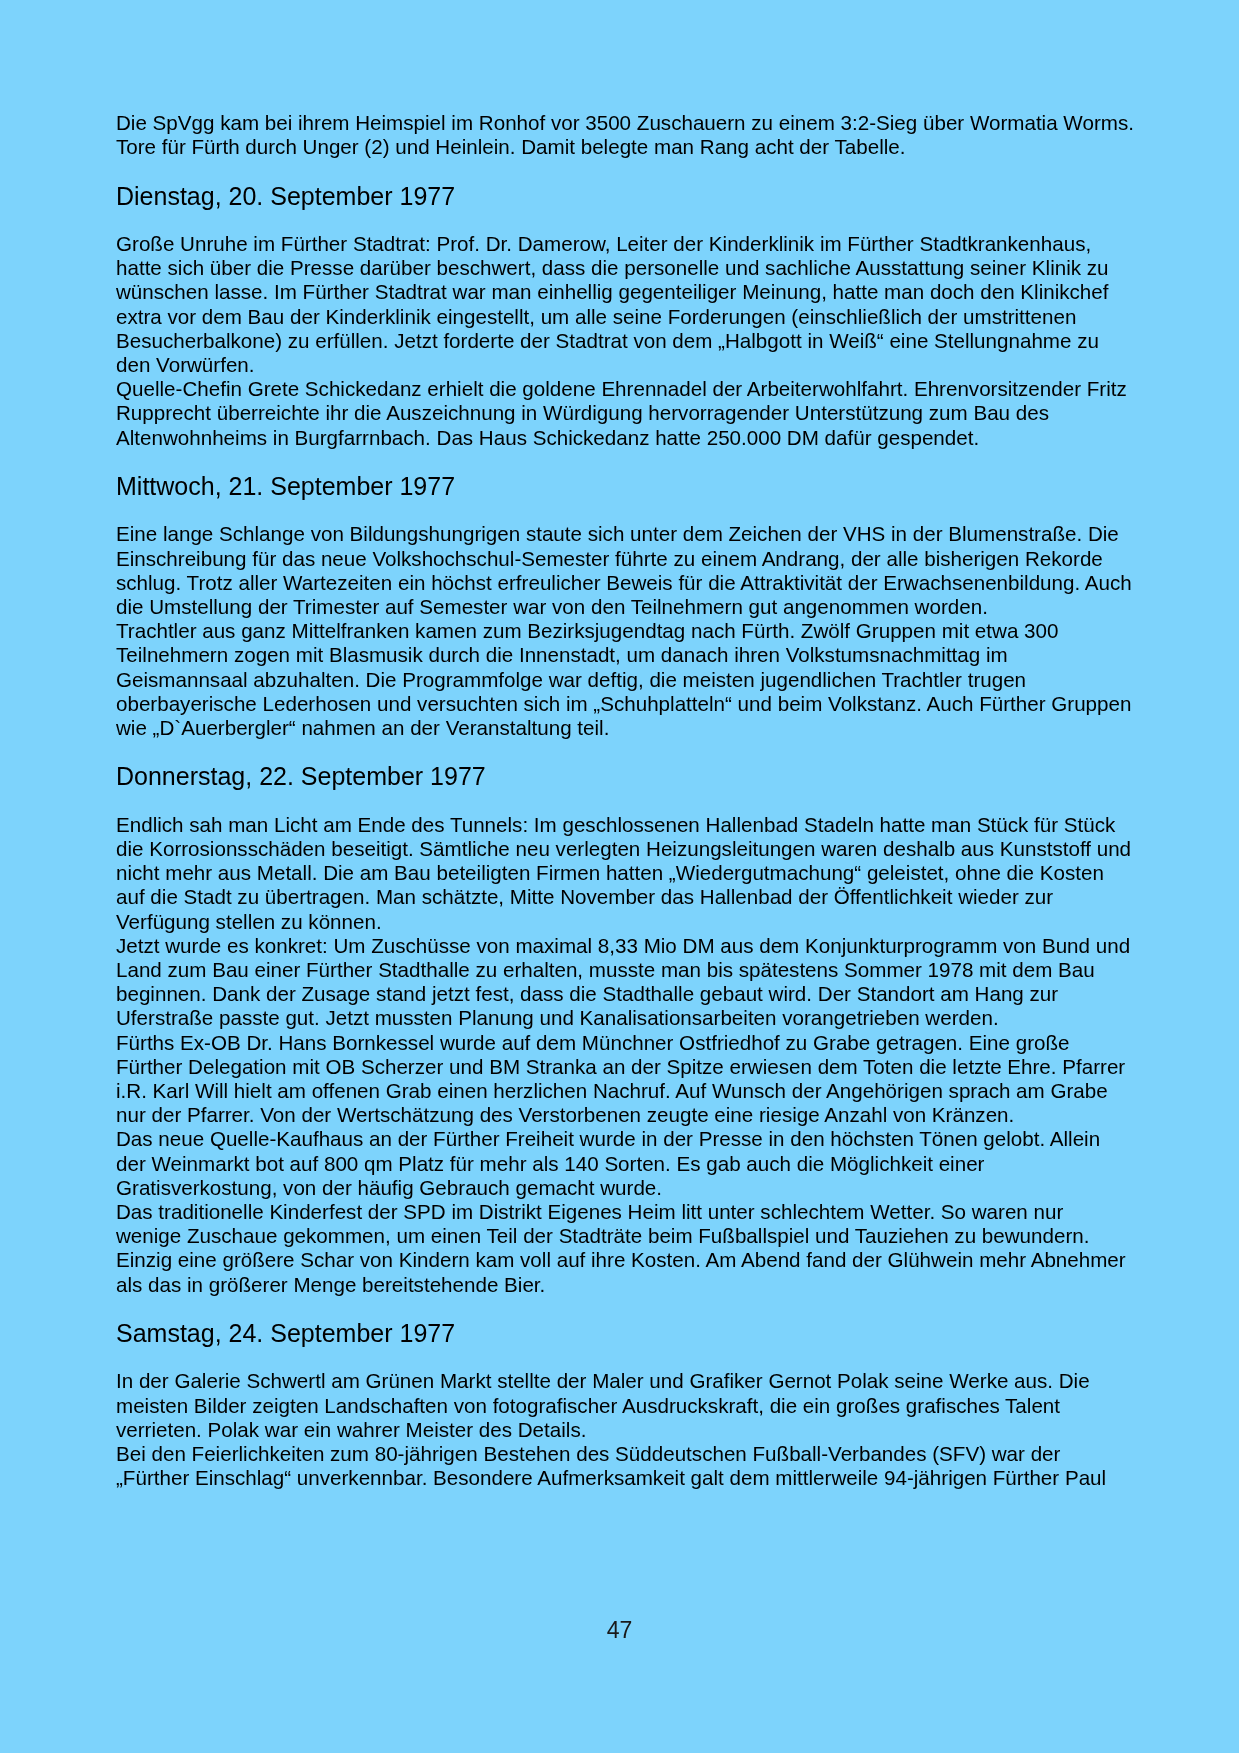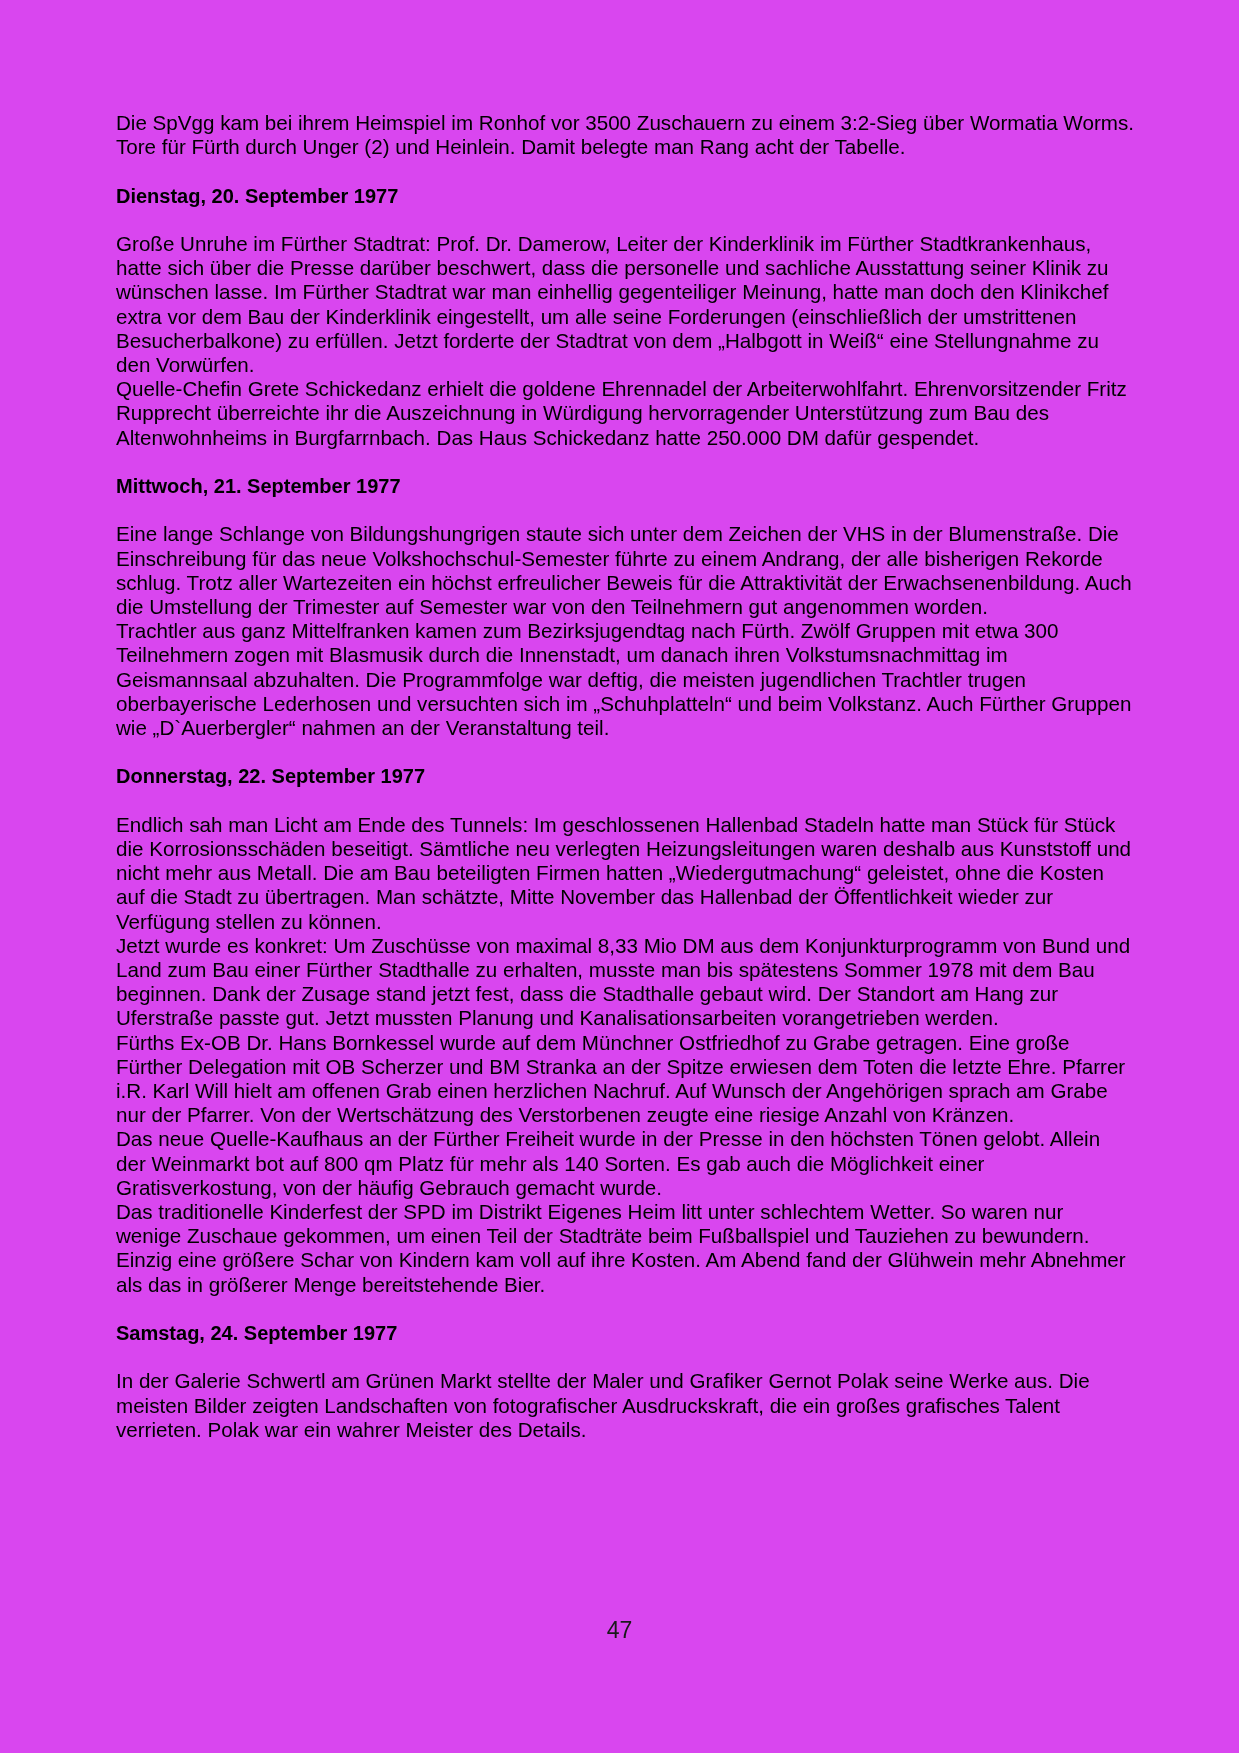--- a/index.html
+++ b/index.html
@@ -9,44 +9,44 @@
   }
   body {
     position: relative;
     width: 1239px;
     height: 1753px;
     overflow: hidden;
   }
   .page {
     position: absolute;
     inset: 0;
-    background: #d946ef;
+    background: #7dd3fc;
   }
   .doc {
     position: absolute;
     left: 116px;
     top: 111px;
     width: 1018px;
     font-family: "Liberation Sans", "DejaVu Sans", sans-serif;
     font-size: 20.6px;
     line-height: 24.2px;
     color: #000000;
     text-align: left;
     word-spacing: normal;
   }
   .doc p.para {
     margin: 0;
     padding: 0;
   }
   .doc h2.date-heading {
     margin: 24.2px 0;
     padding: 0;
-    font-size: 20px;
+    font-size: 25px;
     line-height: 24.2px;
-    font-weight: bold;
+    font-weight: normal;
   }
   .page-footer {
     position: absolute;
     top: 1616px;
     left: 0;
     width: 1239px;
     text-align: center;
     font-family: Liberation Sans, sans-serif;
     font-size: 23px;
     line-height: 28px;
@@ -66,15 +66,16 @@
       <p class="para">Eine lange Schlange von Bildungshungrigen staute sich unter dem Zeichen der VHS in der Blumenstraße. Die Einschreibung für das neue Volkshochschul-Semester führte zu einem Andrang, der alle bisherigen Rekorde schlug. Trotz aller Wartezeiten ein höchst erfreulicher Beweis für die Attraktivität der Erwachsenenbildung. Auch die Umstellung der Trimester auf Semester war von den Teilnehmern gut angenommen worden.</p>
       <p class="para">Trachtler aus ganz Mittelfranken kamen zum Bezirksjugendtag nach Fürth. Zwölf Gruppen mit etwa 300 Teilnehmern zogen mit Blasmusik durch die Innenstadt, um danach ihren Volkstumsnachmittag im Geismannsaal abzuhalten. Die Programmfolge war deftig, die meisten jugendlichen Trachtler trugen oberbayerische Lederhosen und versuchten sich im „Schuhplatteln“ und beim Volkstanz. Auch Fürther Gruppen wie „D`Auerbergler“ nahmen an der Veranstaltung teil.</p>
       <h2 class="date-heading">Donnerstag, 22. September 1977</h2>
       <p class="para">Endlich sah man Licht am Ende des Tunnels: Im geschlossenen Hallenbad Stadeln hatte man Stück für Stück die Korrosionsschäden beseitigt. Sämtliche neu verlegten Heizungsleitungen waren deshalb aus Kunststoff und nicht mehr aus Metall. Die am Bau beteiligten Firmen hatten „Wiedergutmachung“ geleistet, ohne die Kosten auf die Stadt zu übertragen. Man schätzte, Mitte November das Hallenbad der Öffentlichkeit wieder zur Verfügung stellen zu können.</p>
       <p class="para">Jetzt wurde es konkret: Um Zuschüsse von maximal 8,33 Mio DM aus dem Konjunkturprogramm von Bund und Land zum Bau einer Fürther Stadthalle zu erhalten, musste man bis spätestens Sommer 1978 mit dem Bau beginnen. Dank der Zusage stand jetzt fest, dass die Stadthalle gebaut wird. Der Standort am Hang zur Uferstraße passte gut. Jetzt mussten Planung und Kanalisationsarbeiten vorangetrieben werden.</p>
       <p class="para">Fürths Ex-OB Dr. Hans Bornkessel wurde auf dem Münchner Ostfriedhof zu Grabe getragen. Eine große Fürther Delegation mit OB Scherzer und BM Stranka an der Spitze erwiesen dem Toten die letzte Ehre. Pfarrer i.R. Karl Will hielt am offenen Grab einen herzlichen Nachruf. Auf Wunsch der Angehörigen sprach am Grabe nur der Pfarrer. Von der Wertschätzung des Verstorbenen zeugte eine riesige Anzahl von Kränzen.</p>
       <p class="para">Das neue Quelle-Kaufhaus an der Fürther Freiheit wurde in der Presse in den höchsten Tönen gelobt. Allein der Weinmarkt bot auf 800 qm Platz für mehr als 140 Sorten. Es gab auch die Möglichkeit einer Gratisverkostung, von der häufig Gebrauch gemacht wurde.</p>
       <p class="para">Das traditionelle Kinderfest der SPD im Distrikt Eigenes Heim litt unter schlechtem Wetter. So waren nur wenige Zuschaue gekommen, um einen Teil der Stadträte beim Fußballspiel und Tauziehen zu bewundern. Einzig eine größere Schar von Kindern kam voll auf ihre Kosten. Am Abend fand der Glühwein mehr Abnehmer als das in größerer Menge bereitstehende Bier.</p>
       <h2 class="date-heading">Samstag, 24. September 1977</h2>
       <p class="para">In der Galerie Schwertl am Grünen Markt stellte der Maler und Grafiker Gernot Polak seine Werke aus. Die meisten Bilder zeigten Landschaften von fotografischer Ausdruckskraft, die ein großes grafisches Talent verrieten. Polak war ein wahrer Meister des Details.</p>
+      <p class="para">Bei den Feierlichkeiten zum 80-jährigen Bestehen des Süddeutschen Fußball-Verbandes (SFV) war der „Fürther Einschlag“ unverkennbar. Besondere Aufmerksamkeit galt dem mittlerweile 94-jährigen Fürther Paul</p>
     </div>
   <div class="page-footer">47</div>
 </div>
 
 </body></html>

